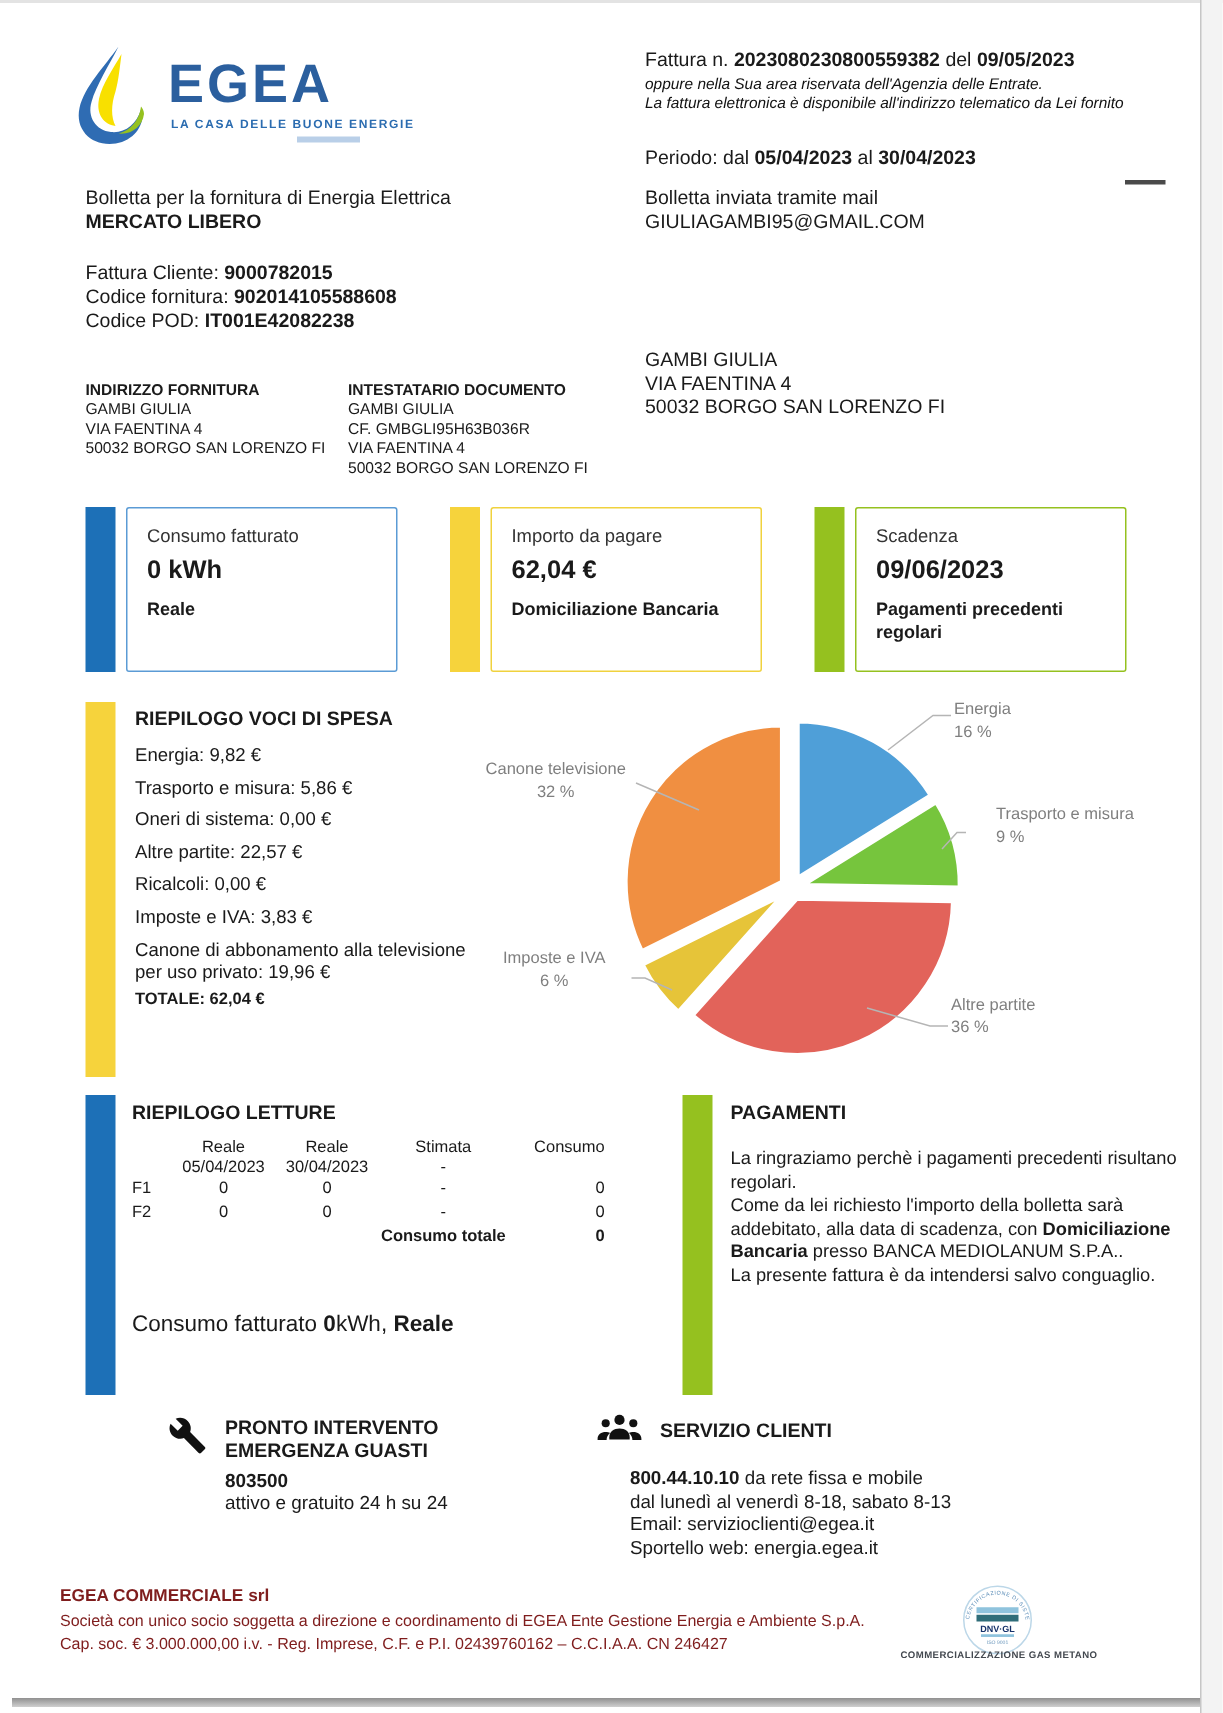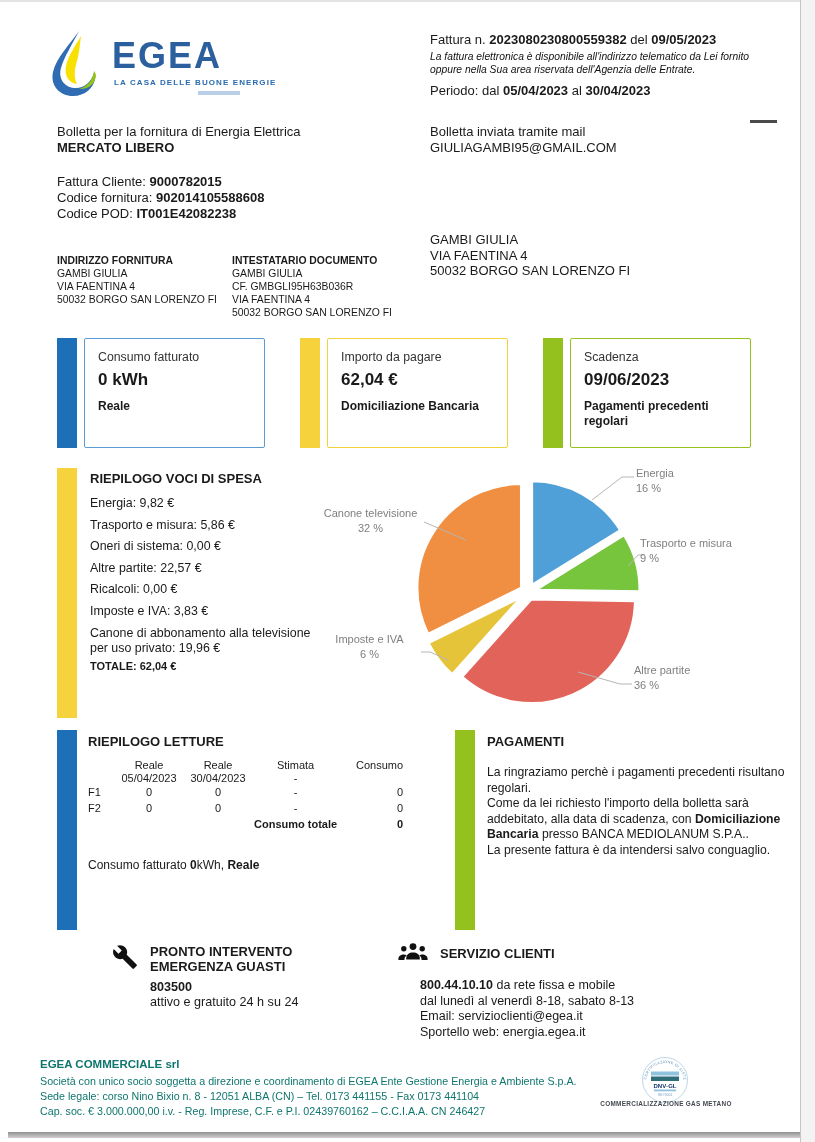--- a/index.html
+++ b/index.html
@@ -13,21 +13,21 @@
   .edge-bottom{left:8px;top:1132px;width:792px;height:6px;background:linear-gradient(to bottom,#909090,#cfcfcf)}
   .fold-dash{left:750px;top:120px;width:27px;height:3px;background:#4a4a4a}
   
   .logo-wrap{left:48px;top:30px;width:260px;height:72px}
   .logo-text{position:absolute;left:64px;top:8px;font-weight:bold;font-size:36px;letter-spacing:2px;color:#2b5f9e;line-height:36px}
   .logo-tag{position:absolute;left:66px;top:48px;font-size:8px;font-weight:bold;letter-spacing:1.1px;color:#2b6cb0;white-space:nowrap}
   .logo-fineprint{position:absolute;left:150px;top:61px;width:42px;height:4px;background:#b9cfe8}
   
   .inv{left:430px;top:32px;width:360px;font-size:13px}
   .inv-note{font-style:italic;font-size:10.3px;line-height:12.5px;margin-top:4px;color:#111}
-  .inv-period{font-size:13px;margin-top:7px}
+  .inv-period{font-size:13px;margin-top:21px}
   .intro{left:57px;top:124px;font-size:13px;line-height:16px}
   .mailblock{left:430px;top:124px;font-size:13px;line-height:15.5px}
   .codes{left:57px;top:174px;font-size:13px;line-height:15.8px}
   .recipient{left:430px;top:232px;font-size:13px;line-height:15.5px}
   .addr{top:254px;font-size:10.4px;line-height:13px}
   .addr .t{font-weight:bold}
   .addr-forn{left:57px;width:172px}
   .addr-int{left:232px;width:190px}
   
   .sum-bar{top:338px;width:20px;height:110px}
@@ -52,36 +52,36 @@
   .lett{left:88px;top:734px;width:320px}
   .lett-title{font-size:13px;font-weight:bold;margin-bottom:9px}
   table.lt{border-collapse:collapse;font-size:11px}
   table.lt td{padding:0;height:16px;white-space:nowrap}
   .c0{width:28px;text-align:left}
   .c1{width:66px;text-align:center}
   .c2{width:72px;text-align:center}
   .c3{width:70px;text-align:center}
   .c4{width:66px;text-align:right}
   .lt .hdr td{height:13px}
-  .lett-foot{font-size:12px;margin-top:26px}
+  .lett-foot{font-size:15px;margin-top:42px}
   
   .pag-bar{left:455px;top:730px;width:20px;height:200px}
   .pag{left:487px;top:734px;width:302px}
   .pag-title{font-size:13px;font-weight:bold;margin-bottom:16px}
   .pag-body{font-size:12.2px;line-height:15.5px}
   
   .pronto-icon{left:112px;top:944px;width:26px;height:26px}
   .pronto-title{left:150px;top:944px;font-size:13px;font-weight:bold;line-height:15px}
   .pronto-num{left:150px;top:980px;font-size:12.6px;font-weight:bold}
   .pronto-note{left:150px;top:995px;font-size:12.6px}
   .serv-icon{left:398px;top:942px;width:30px;height:22px}
   .serv-title{left:440px;top:946px;font-size:13px;font-weight:bold}
   .serv-body{left:420px;top:978px;font-size:12.5px;line-height:15.7px}
   
-  .foot{left:40px;top:1058px;width:580px;color:#0f766e}
+  .foot{left:40px;top:1058px;width:580px;color:#7f1d1d}
   .foot-co{font-size:11.5px;font-weight:bold;margin-bottom:4px}
   .foot-line{font-size:10.7px;line-height:15px}
   .badge{left:640px;top:1056px;width:50px;height:48px}
   .badge-caption{left:598px;top:1100px;width:136px;text-align:center;font-size:6.4px;font-weight:bold;letter-spacing:.3px;color:#43484f}
 </style>
 </head>
 <body>
 
 <div class="abs edge-top"></div>
 <div class="abs edge-right"></div>
@@ -100,22 +100,22 @@
 </div>
 
 <div class="abs inv">
   <div>
     <span>Fattura n.</span>
     <span class="b">2023080230800559382</span>
     <span>del</span>
     <span class="b">09/05/2023</span>
   </div>
   <div class="inv-note">
+    <div>oppure nella Sua area riservata dell'Agenzia delle Entrate.</div>
     <div>La fattura elettronica è disponibile all'indirizzo telematico da Lei fornito</div>
-    <div>oppure nella Sua area riservata dell'Agenzia delle Entrate.</div>
   </div>
   <div class="inv-period">
     <span>Periodo: dal</span>
     <span class="b">05/04/2023</span>
     <span>al</span>
     <span class="b">30/04/2023</span>
   </div>
 </div>
 
 <div class="abs intro">
@@ -210,21 +210,21 @@
     <polyline class="leader" points="272,40 302,17 314,17"></polyline>
     <polyline class="leader" points="308,106 318,95 324,95"></polyline>
     <polyline class="leader" points="258,212 300,224 312,224"></polyline>
     <polyline class="leader" points="128,200 110,192 101,192"></polyline>
     <polyline class="leader" points="104,62 146,80"></polyline>
   </svg>
   <div class="pie-lbl" style="left:316px;top:6px">
     <div>Energia</div>
     <div>16 %</div>
   </div>
-  <div class="pie-lbl" style="left:320px;top:76px">
+  <div class="pie-lbl" style="left:344px;top:76px">
     <div>Trasporto e misura</div>
     <div>9 %</div>
   </div>
   <div class="pie-lbl" style="left:314px;top:203px">
     <div>Altre partite</div>
     <div>36 %</div>
   </div>
   <div class="pie-lbl right" style="left:0px;top:172px;width:99px">
     <div>Imposte e IVA</div>
     <div>6 %</div>
@@ -316,21 +316,20 @@
 <div class="abs serv-body">
   <div><span class="b">800.44.10.10</span><span> da rete fissa e mobile</span></div>
   <div>dal lunedì al venerdì 8-18, sabato 8-13</div>
   <div>Email: servizioclienti@egea.it</div>
   <div>Sportello web: energia.egea.it</div>
 </div>
 
 <div class="abs foot">
   <div class="foot-co">EGEA COMMERCIALE srl</div>
   <div class="foot-line">Società con unico socio soggetta a direzione e coordinamento di EGEA Ente Gestione Energia e Ambiente S.p.A.</div>
-  <div class="foot-line">Sede legale: corso Nino Bixio n. 8 - 12051 ALBA (CN) – Tel. 0173 441155 - Fax 0173 441104</div>
   <div class="foot-line">Cap. soc. € 3.000.000,00 i.v. - Reg. Imprese, C.F. e P.I. 02439760162 – C.C.I.A.A. CN 246427</div>
 </div>
 
 <svg class="abs badge" viewBox="0 0 50 48">
   <circle cx="25" cy="24" r="22.5" fill="#ffffff" stroke="#bcd7e8" stroke-width="1"></circle>
   <path id="arcpath" d="M 6,26 A 19,19 0 1 1 44,26" fill="none"></path>
   <text font-size="3.6" fill="#5b8db8" letter-spacing="0.4"><textPath href="#arcpath" startOffset="4%">CERTIFICAZIONE DI SISTEMA QUALITÀ</textPath></text>
   <rect x="11" y="15.5" width="28" height="4" fill="#8fc3dd"></rect>
   <rect x="11" y="20.5" width="28" height="4.5" fill="#2f6d79"></rect>
   <text x="25" y="32" text-anchor="middle" font-size="6" font-weight="bold" fill="#17336b">DNV·GL</text>

